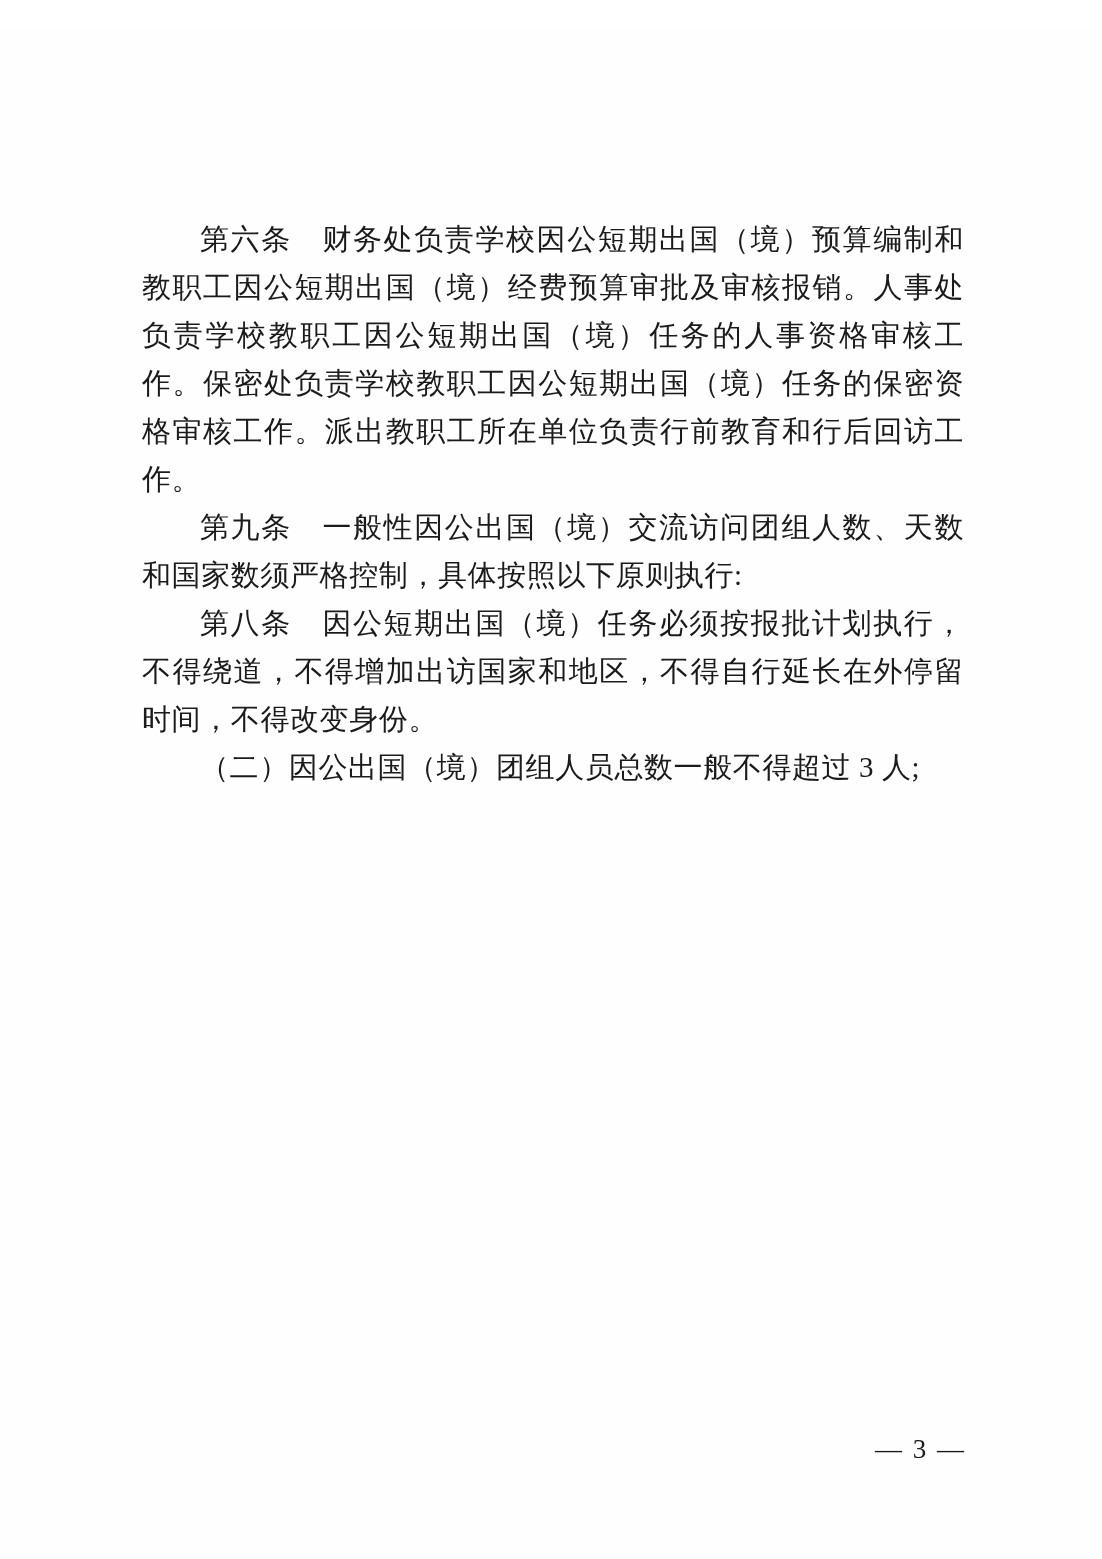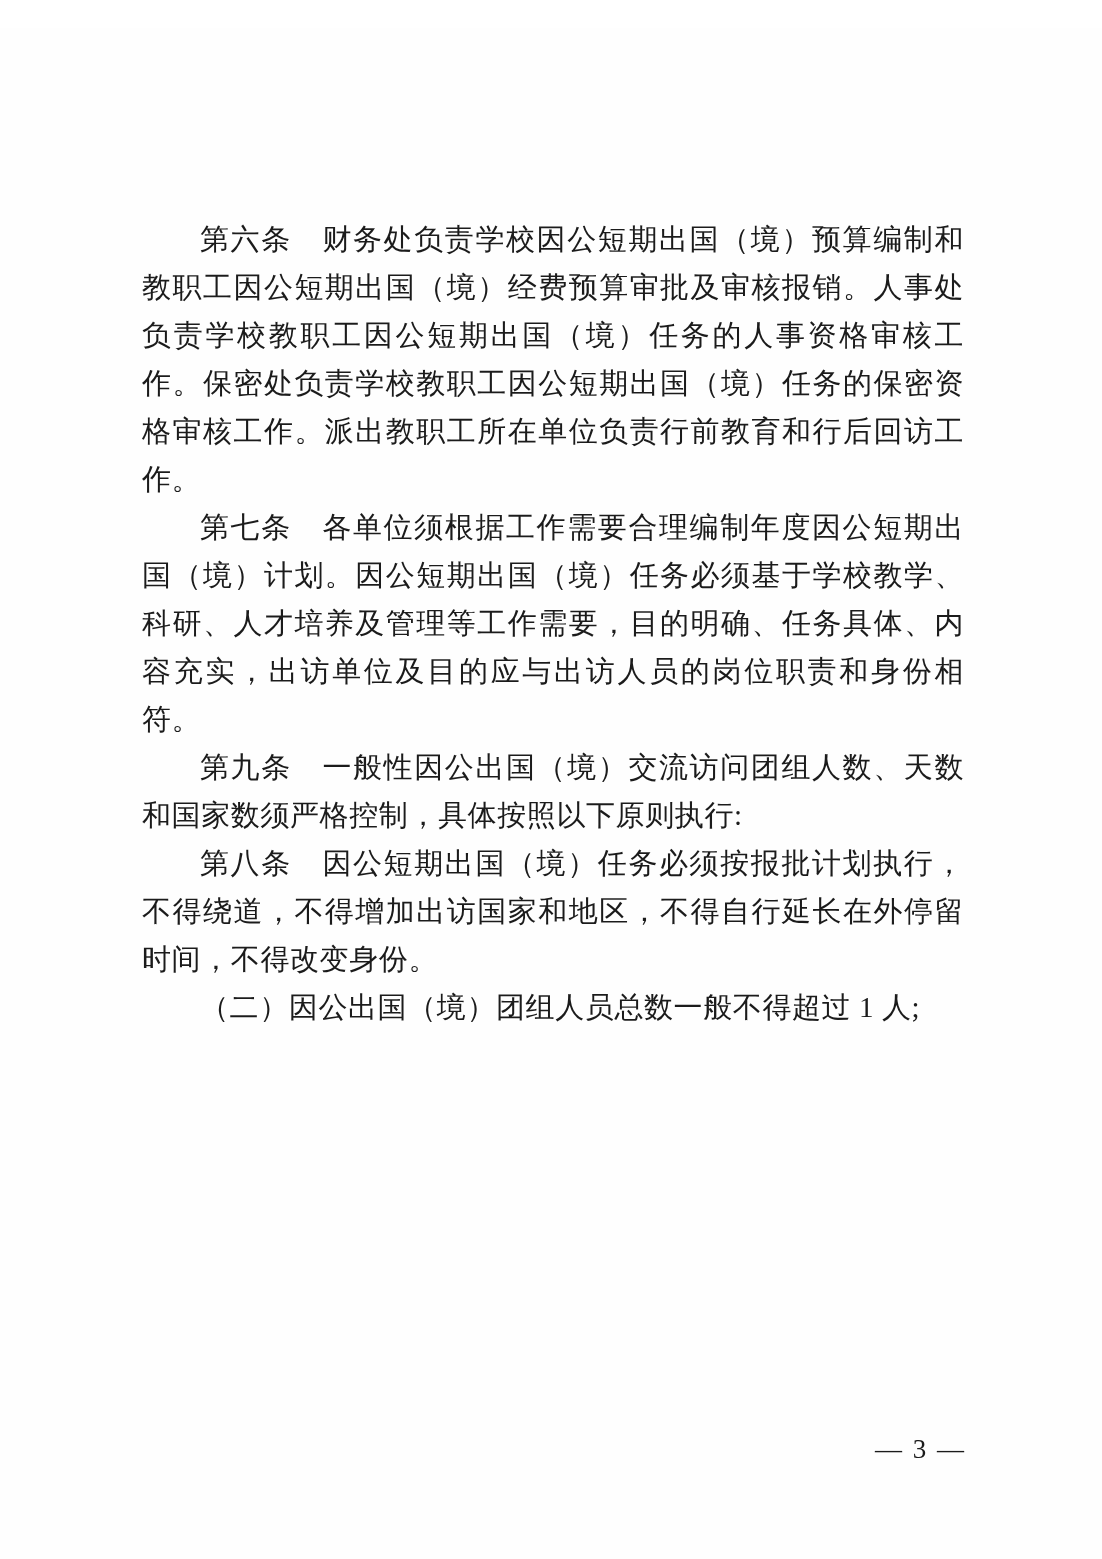--- a/index.html
+++ b/index.html
@@ -51,19 +51,18 @@
     letter-spacing: 2px;
     white-space: nowrap;
   }
 </style>
 </head>
 <body>
 
 <div class="page">
   <div class="doc-content">
     <p class="para">第六条　财务处负责学校因公短期出国（境）预算编制和教职工因公短期出国（境）经费预算审批及审核报销。人事处负责学校教职工因公短期出国（境）任务的人事资格审核工作。保密处负责学校教职工因公短期出国（境）任务的保密资格审核工作。派出教职工所在单位负责行前教育和行后回访工作。</p>
-    <p class="para">第七条　各单位须根据工作需要合理编制年度因公短期出国（境）计划。因公短期出国（境）任务必须基于学校教学、科研、人才培养及管理等工作需要，目的明确、任务具体、内容充实，出访单位及目的应与出访人员的岗位职责和身份相符。</p>
     <p class="para">第九条　一般性因公出国（境）交流访问团组人数、天数和国家数须严格控制，具体按照以下原则执行:</p>
     <p class="para">第八条　因公短期出国（境）任务必须按报批计划执行，不得绕道，不得增加出访国家和地区，不得自行延长在外停留时间，不得改变身份。</p>
-    <p class="para">（二）因公出国（境）团组人员总数一般不得超过 1 人;</p>
+    <p class="para">（二）因公出国（境）团组人员总数一般不得超过 3 人;</p>
   </div>
   <div class="page-footer">— 3 —</div>
 </div>
 
 </body></html>

